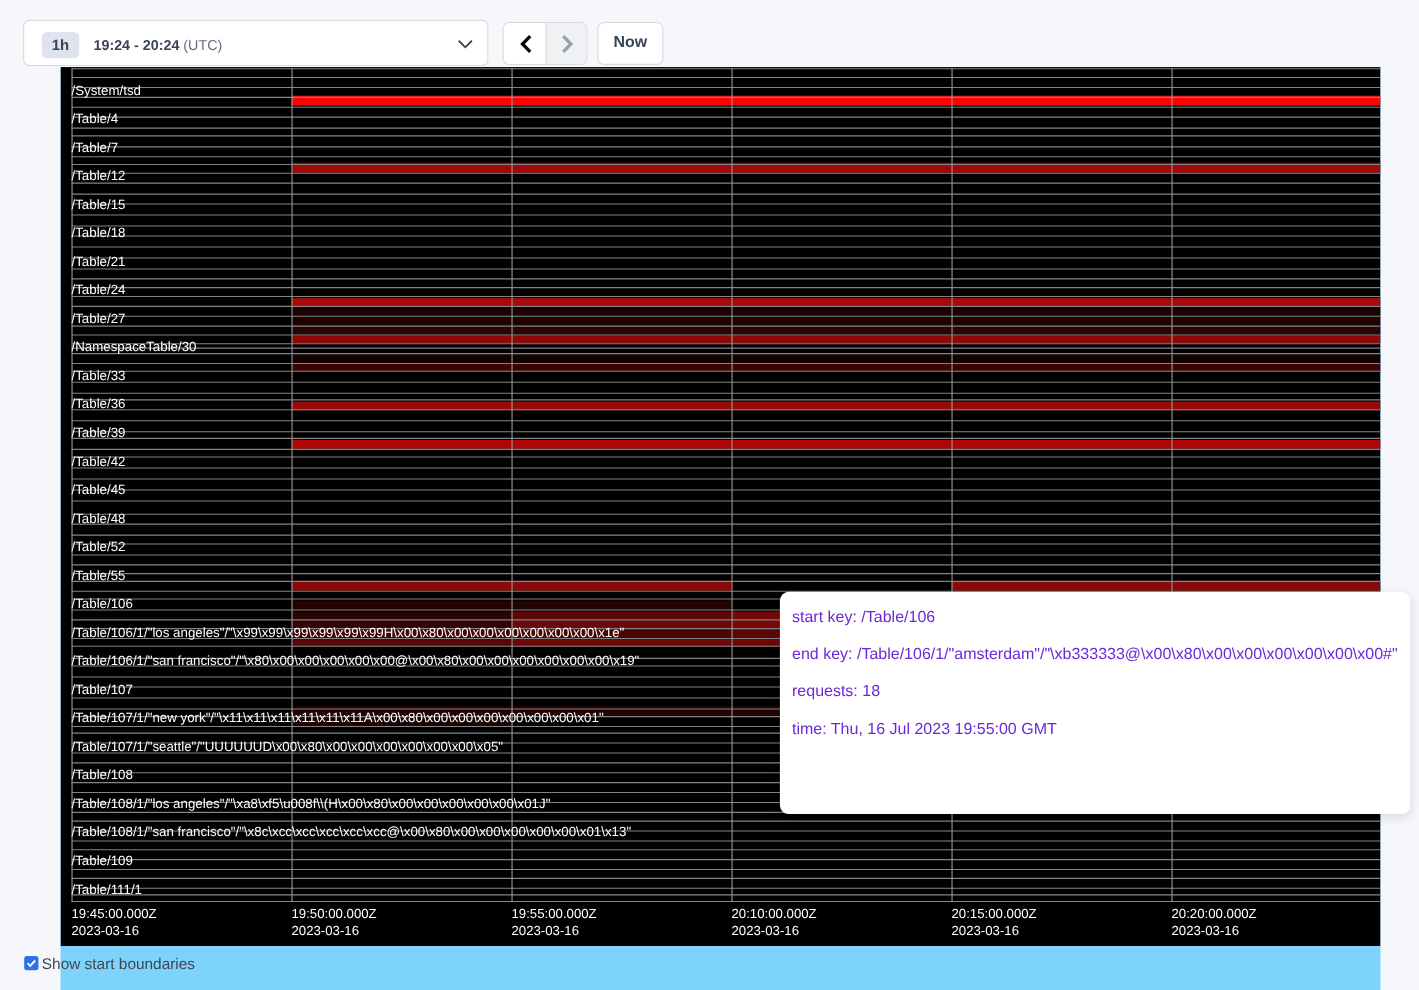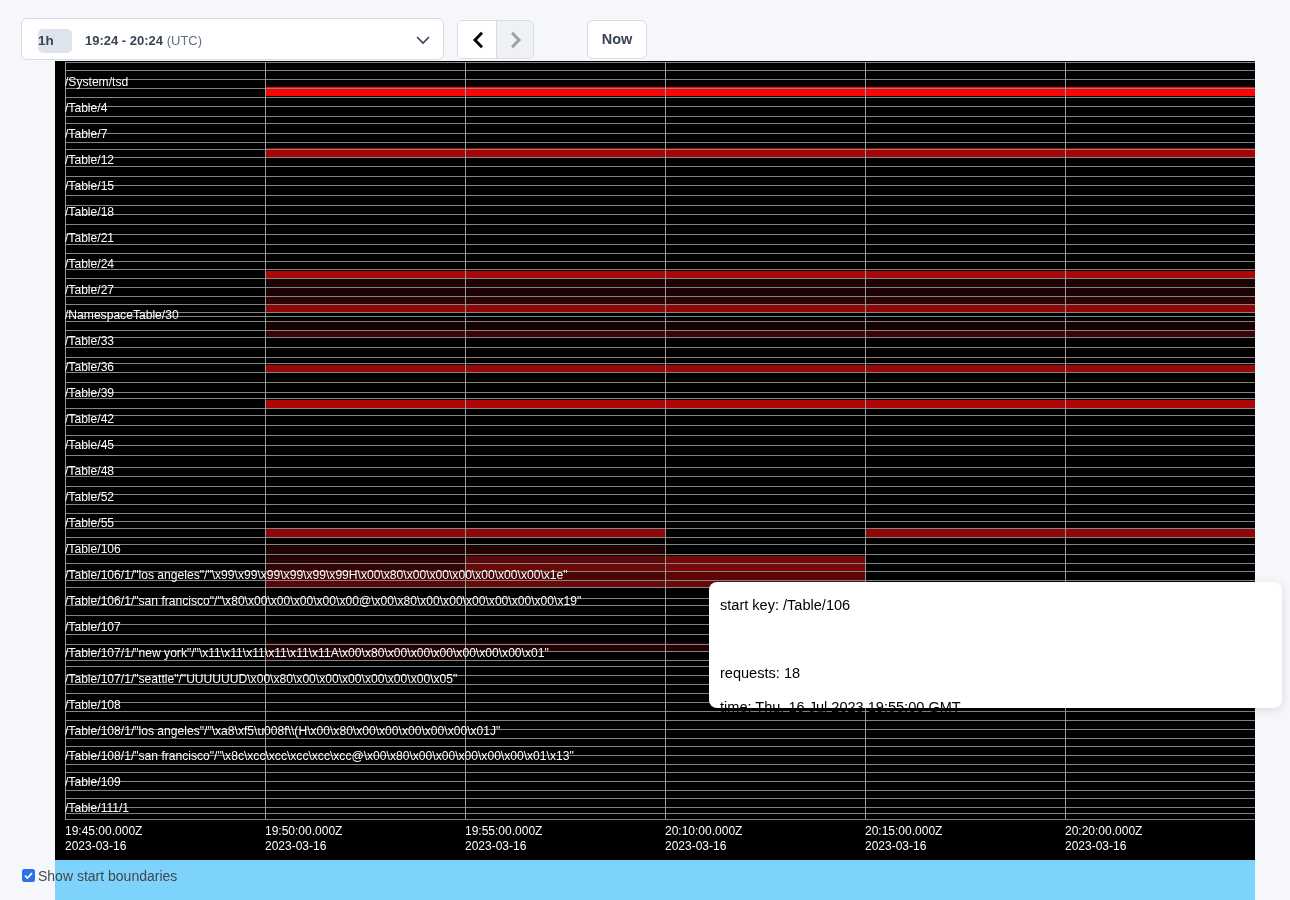--- a/index.html
+++ b/index.html
@@ -3,37 +3,37 @@
 <meta charset="utf-8">
 <style>
   * { margin:0; padding:0; box-sizing:border-box; }
   html,body { width:1290px; height:900px; background:#f5f7fa; font-family:"Liberation Sans",sans-serif; position:relative; overflow:hidden; }
   .abs { position:absolute; }
 </style>
 </head>
 <body>
 
   <div class="abs" style="left:21px;top:18px;width:423px;height:41.5px;background:#fff;border:1px solid #d6dae1;border-radius:6px;">
-    <div class="abs" style="left:16px;top:9.5px;width:34px;height:24px;background:#dee3ed;border-radius:5px;color:#394455;font-size:13.5px;font-weight:bold;text-align:left;line-height:24px;">1h</div>
+    <div class="abs" style="left:16px;top:9.5px;width:34px;height:24px;background:#dee3ed;border-radius:5px;color:#394455;font-size:13.5px;font-weight:bold;text-align:center;line-height:24px;">1h</div>
     <div class="abs" style="left:63px;top:0;height:43px;line-height:43px;font-size:13px;color:#394455;white-space:pre;"><b>19:24 - 20:24</b> <span style="color:#647080;">(UTC)</span></div>
     <svg class="abs" style="right:13px;top:17px;" width="14" height="9" viewBox="0 0 14 9">
       <path d="M1.5 1.5 L7 7 L12.5 1.5" stroke="#394455" stroke-width="1.7" fill="none" stroke-linecap="round"></path>
     </svg>
   </div>
   <div class="abs" style="left:457px;top:19.8px;width:77px;height:39px;border:1px solid #d6dae1;border-radius:6px;background:#fff;overflow:hidden;">
     <div class="abs" style="left:0;top:0;width:38px;height:37px;background:#fff;"></div>
     <div class="abs" style="left:38px;top:0;width:39px;height:37px;background:#f0f1f2;border-left:1px solid #d6dae1;"></div>
     <svg class="abs" style="left:13.5px;top:10px;" width="12" height="18" viewBox="0 0 12 18">
       <path d="M10 1.8 L3 9 L10 16.2" stroke="#0a0a0a" stroke-width="3" fill="none"></path>
     </svg>
     <svg class="abs" style="left:51.5px;top:10px;" width="12" height="18" viewBox="0 0 12 18">
       <path d="M2 1.8 L9 9 L2 16.2" stroke="#9aa1ab" stroke-width="3" fill="none"></path>
     </svg>
   </div>
-  <div class="abs" style="left:543px;top:19.8px;width:60px;height:39px;border:1px solid #d6dae1;border-radius:6px;background:#fff;color:#394455;font-size:14.5px;font-weight:bold;text-align:center;line-height:37px;margin-left:44px;">Now</div>
+  <div class="abs" style="left:543px;top:19.8px;width:60px;height:39px;border:1px solid #d6dae1;border-radius:6px;background:#fff;color:#394455;font-size:14.5px;font-weight:bold;text-align:center;line-height:37px;">Now</div>
 
   <div class="abs" style="left:21px;top:61px;width:1200px;height:873px;background:#7dd3fc;margin-left:34px;">
 <svg width="1200" height="799" viewBox="0 0 1200 799" style="display:block">
 <rect x="0" y="0" width="1200" height="799" fill="#000000"></rect>
 <rect x="210" y="26.0" width="990" height="9.0" fill="#fa0404"></rect>
 <rect x="210" y="87.0" width="990" height="9.0" fill="#a40505"></rect>
 <rect x="210" y="210.0" width="990" height="7.0" fill="#a80909"></rect>
 <rect x="210" y="218.0" width="990" height="18.0" fill="#1c0202"></rect>
 <rect x="210" y="236.0" width="990" height="7.0" fill="#2e0303"></rect>
 <rect x="210" y="244.0" width="990" height="7.0" fill="#8f0808"></rect>
@@ -97,22 +97,23 @@
 <text x="410.0" y="784.8" fill="#ffffff" font-size="12px" dominant-baseline="central" font-family="Liberation Sans, sans-serif">2023-03-16</text>
 <text x="610.0" y="769.8" fill="#ffffff" font-size="12px" dominant-baseline="central" font-family="Liberation Sans, sans-serif">20:10:00.000Z</text>
 <text x="610.0" y="784.8" fill="#ffffff" font-size="12px" dominant-baseline="central" font-family="Liberation Sans, sans-serif">2023-03-16</text>
 <text x="810.0" y="769.8" fill="#ffffff" font-size="12px" dominant-baseline="central" font-family="Liberation Sans, sans-serif">20:15:00.000Z</text>
 <text x="810.0" y="784.8" fill="#ffffff" font-size="12px" dominant-baseline="central" font-family="Liberation Sans, sans-serif">2023-03-16</text>
 <text x="1010.0" y="769.8" fill="#ffffff" font-size="12px" dominant-baseline="central" font-family="Liberation Sans, sans-serif">20:20:00.000Z</text>
 <text x="1010.0" y="784.8" fill="#ffffff" font-size="12px" dominant-baseline="central" font-family="Liberation Sans, sans-serif">2023-03-16</text>
 </svg>
   </div>
 
-  <div class="abs" style="left:709px;top:538px;width:573px;height:126px;background:#fff;border-radius:8px;box-shadow:0 2px 10px rgba(0,0,0,0.12);color:#000000;font-size:14.55px;margin-top:44px;">
+  <div class="abs" style="left:709px;top:538px;width:573px;height:202px;background:#fff;border-radius:8px;box-shadow:0 2px 10px rgba(0,0,0,0.12);color:#6d28d9;font-size:14.55px;">
     <div class="abs" style="left:11px;top:15px;">start key: /Table/106</div>
+    <div class="abs" style="left:11px;top:49px;white-space:pre;">end key: /Table/106/1/"amsterdam"/"\xb333333@\x00\x80\x00\x00\x00\x00\x00\x00#"</div>
     <div class="abs" style="left:11px;top:83px;">requests: 18</div>
     <div class="abs" style="left:11px;top:117px;">time: Thu, 16 Jul 2023 19:55:00 GMT</div>
   </div>
 
   <div class="abs" style="left:21.5px;top:868.5px;width:13px;height:13px;background:#2b72e8;border-radius:2.5px;">
     <svg width="13" height="13" viewBox="0 0 13 13" style="display:block">
       <path d="M3 6.6 L5.4 9 L10 4.2" stroke="#fff" stroke-width="1.7" fill="none"></path>
     </svg>
   </div>
   <div class="abs" style="left:38px;top:868px;font-size:14px;color:#42474d;">Show start boundaries</div>

